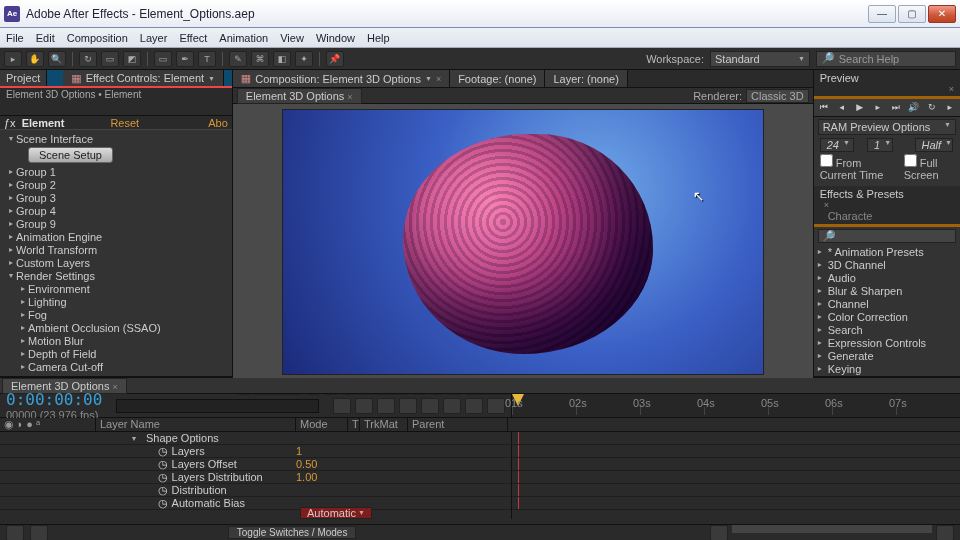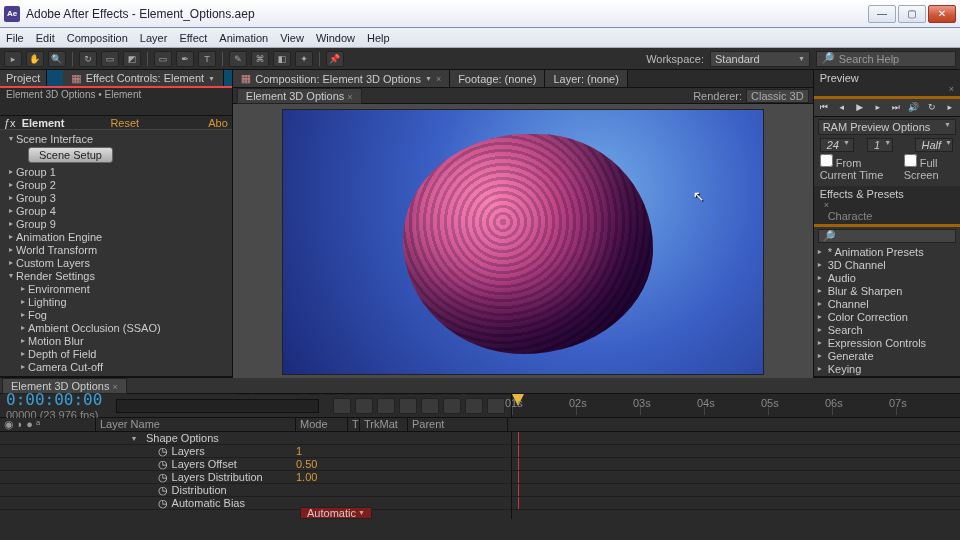--- a/index.html
+++ b/index.html
@@ -516,13 +516,23 @@
             <span class="larr"></span>
             <span>◷</span>
             <span>Automatic Bias</span>
           </div>
         </div>
       <div class="lright">
           <div class="phline"></div>
         </div>
     </div>
   </div>
+  <div class="bfoot">
+    <div class="tlbtn"></div>
+    <div class="tlbtn"></div>
+    <div class="swtoggle">Toggle Switches / Modes</div>
+    <div style="margin-left:auto;display:flex;gap:4px">
+        <div class="tlbtn"></div>
+        <div style="width:200px;height:8px;background:#444"></div>
+        <div class="tlbtn"></div>
+      </div>
+  </div>
 </div>
 
 </body></html>

